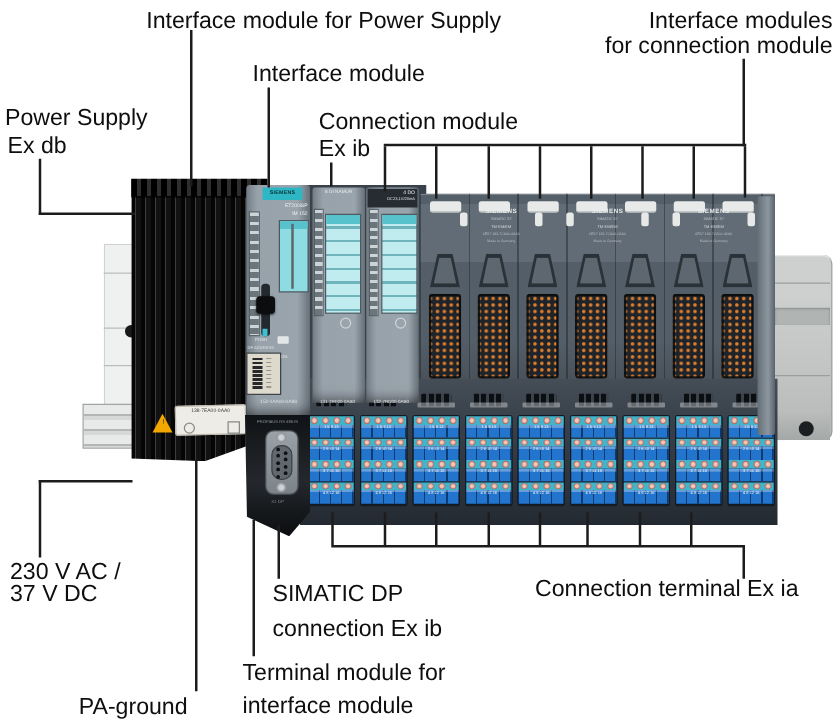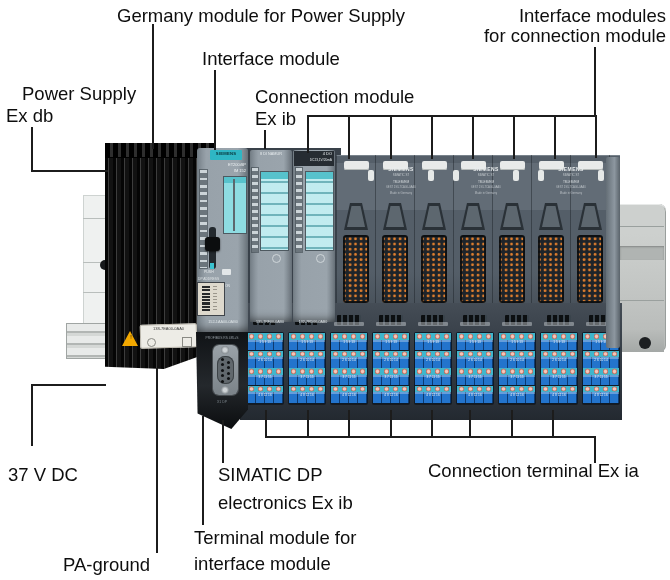--- a/index.html
+++ b/index.html
@@ -8,34 +8,35 @@
   .cap{position:absolute;font-size:18.5px;line-height:20px;color:#0e0e0e;white-space:nowrap;z-index:10;}
   .ln{position:absolute;background:#1c1c1c;z-index:9;}
   .t{position:absolute;font-family:"Liberation Sans","DejaVu Sans",sans-serif;
      transform-origin:0 0;white-space:nowrap;line-height:1.05;font-size:10px;}
 </style>
 </head>
 <body>
 
 <div id="canvas">
 
-  <div class="cap" style="left:117px;top:6px">Germany module for Power Supply</div>
+  <div class="cap" style="left:117px;top:6px">Interface module for Power Supply</div>
   <div class="cap" style="right:4px;top:6px;text-align:right">Interface modules</div>
   <div class="cap" style="right:4px;top:26px;text-align:right">for connection module</div>
   <div class="cap" style="left:202px;top:49px">Interface module</div>
-  <div class="cap" style="left:22px;top:84px">Power Supply</div>
+  <div class="cap" style="left:4px;top:84px">Power Supply</div>
   <div class="cap" style="left:6px;top:106px">Ex db</div>
   <div class="cap" style="left:255px;top:87px">Connection module</div>
   <div class="cap" style="left:255px;top:109px">Ex ib</div>
+  <div class="cap" style="left:8px;top:447px">230 V AC /</div>
   <div class="cap" style="left:8px;top:465px">37 V DC</div>
   <div class="cap" style="left:63px;top:555px">PA-ground</div>
   <div class="cap" style="left:194px;top:528px">Terminal module for</div>
   <div class="cap" style="left:194px;top:554px">interface module</div>
   <div class="cap" style="left:218px;top:465px">SIMATIC DP</div>
-  <div class="cap" style="left:218px;top:493px">electronics Ex ib</div>
+  <div class="cap" style="left:218px;top:493px">connection Ex ib</div>
   <div class="cap" style="left:428px;top:461px">Connection terminal Ex ia</div>
 <div style="position: absolute; left: 83px; top: 195px; width: 25px; height: 130px; background: rgb(239, 241, 240); border-right: 2px solid rgb(169, 175, 173); box-shadow: rgb(206, 211, 209) 0px 0px 0px 1px inset;"></div>
     <div style="position: absolute; left: 83px; top: 218px; width: 25px; height: 1px; background: rgb(185, 190, 188);"></div>
     <div style="position: absolute; left: 83px; top: 262px; width: 25px; height: 1px; background: rgb(185, 190, 188);"></div>
     <div style="position: absolute; left: 83px; top: 292px; width: 25px; height: 1px; background: rgb(185, 190, 188);"></div>
     <div style="position: absolute; left: 100px; top: 260px; width: 10px; height: 10px; background: rgb(23, 25, 27); border-radius: 50%;"></div>
     <div style="position: absolute; left: 66px; top: 323px; width: 42px; height: 34px; background: repeating-linear-gradient(rgb(232, 234, 233) 0px, rgb(232, 234, 233) 7px, rgb(178, 182, 180) 7px, rgb(178, 182, 180) 9px, rgb(213, 216, 214) 9px, rgb(213, 216, 214) 12px); border: 1px solid rgb(160, 165, 163);"></div>
     <div style="position: absolute; left: 620px; top: 204px; width: 46px; height: 148px; background: linear-gradient(rgb(205, 208, 206) 0px, rgb(205, 208, 206) 20%, rgb(194, 197, 195) 60%, rgb(181, 184, 182) 100%); border-radius: 0px 7px 7px 0px; box-shadow: rgb(232, 234, 233) 0px 1px 0px inset, rgb(153, 158, 156) -1px 0px 0px inset;"></div>
     <div style="position: absolute; left: 620px; top: 226px; width: 44px; height: 1px; background: rgb(154, 160, 158);"></div>
     <div style="position: absolute; left: 620px; top: 246px; width: 44px; height: 14px; background: rgb(176, 180, 178); box-shadow: rgba(0, 0, 0, 0.25) 0px 1px 2px inset;"></div>

